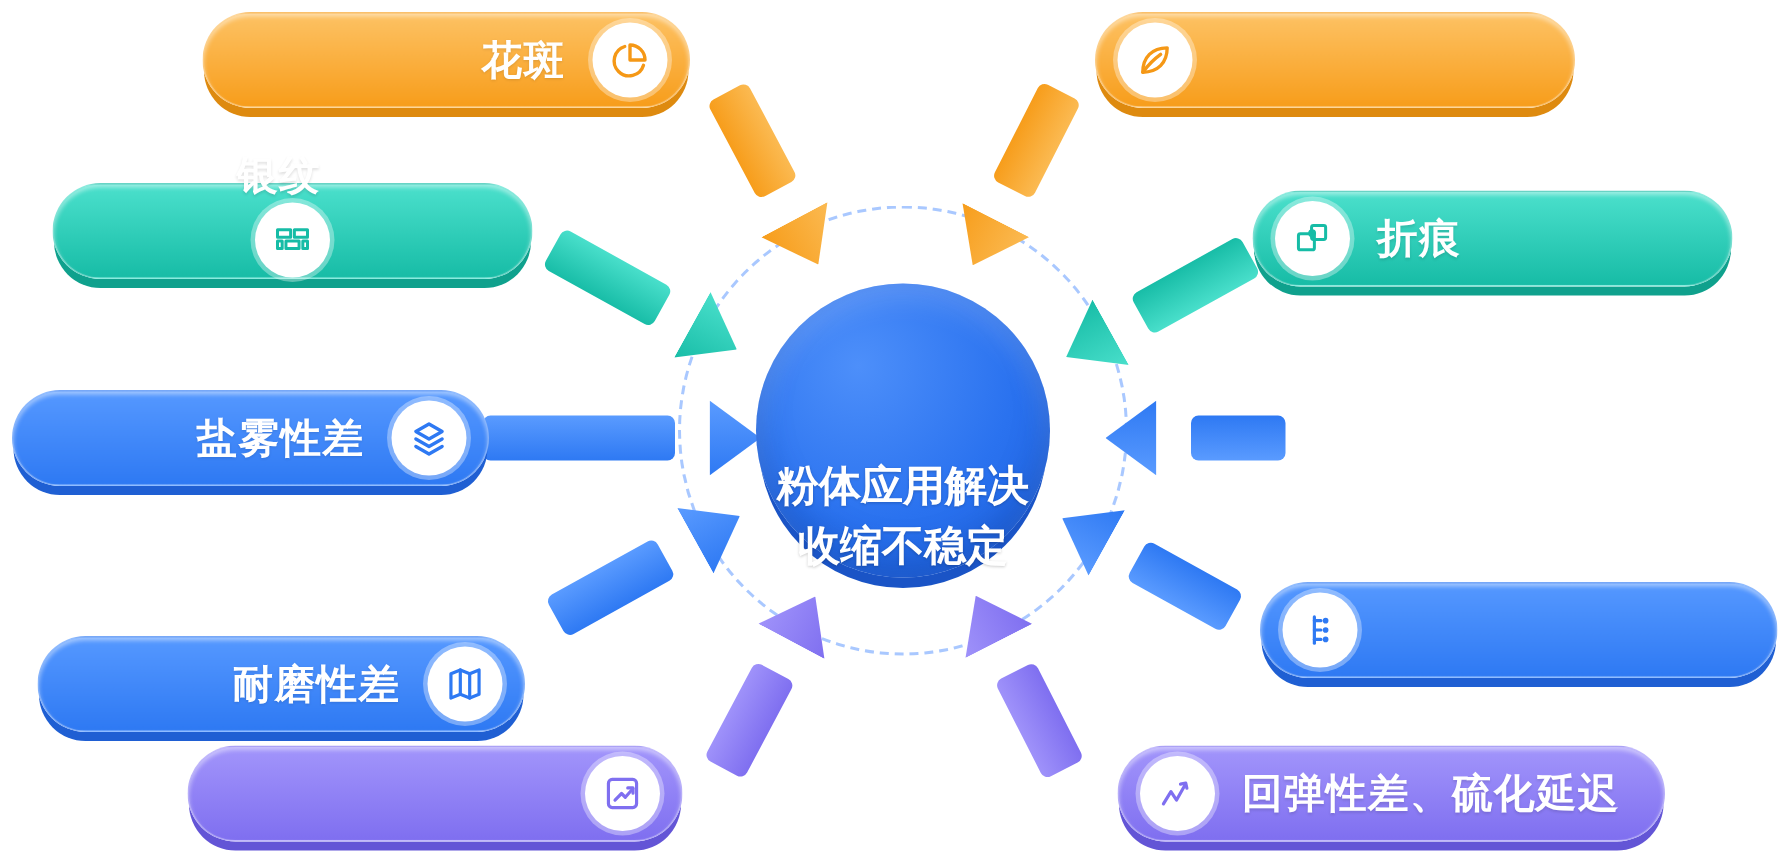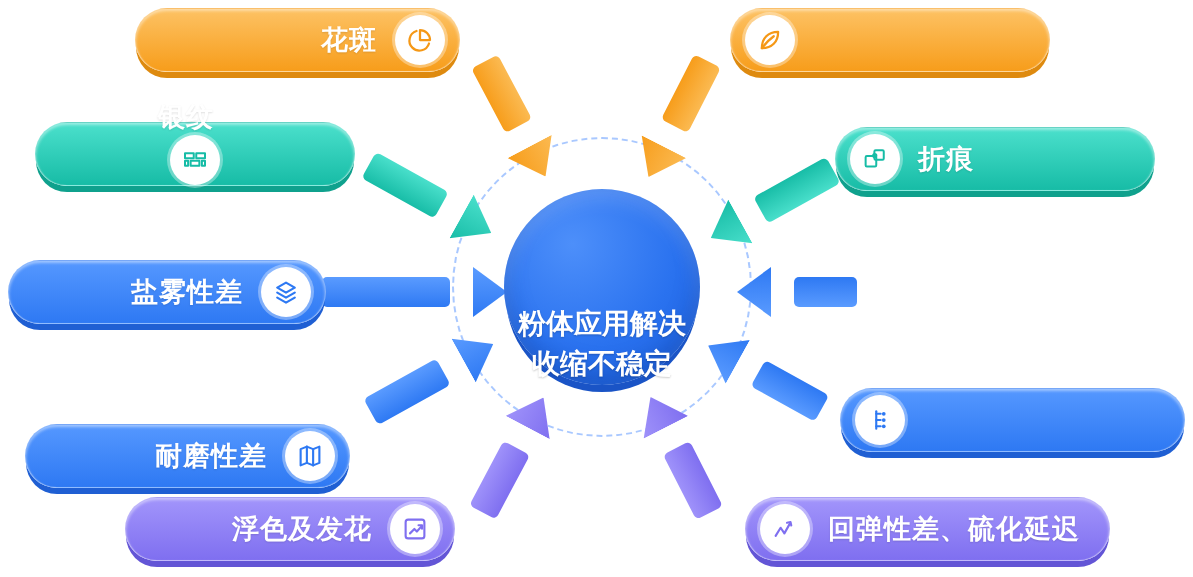--- a/index.html
+++ b/index.html
@@ -217,21 +217,20 @@
           <path d="M9 12 h3.5"></path>
           <path d="M9 17 h3.5"></path>
         <circle cx="15" cy="7" r="1.5" fill="currentColor" stroke="none"></circle>
         <circle cx="15" cy="12" r="1.5" fill="currentColor" stroke="none"></circle>
         <circle cx="15" cy="17" r="1.5" fill="currentColor" stroke="none"></circle>
       </svg>
     </span>
   </div>
 
   <div class="capsule purple icon-right" style="left:125px;top:497px;width:330px;">
-    <span class="label">浮色及发花</span>
     <span class="icon-circle ic-purple">
       <svg viewBox="0 0 24 24" fill="none" stroke="currentColor" stroke-width="1.7" stroke-linecap="round" stroke-linejoin="round">
         <rect x="4.5" y="4.5" width="15" height="15" rx="2"></rect>
         <path d="M8 15.5 l3.5-3.5 2 2 4-4.5"></path>
         <path d="M14.8 9 h2.8 v2.8"></path>
       </svg>
     </span>
   </div>
 
   <div class="capsule purple icon-left" style="left:745px;top:497px;width:365px;text-align:center;">

